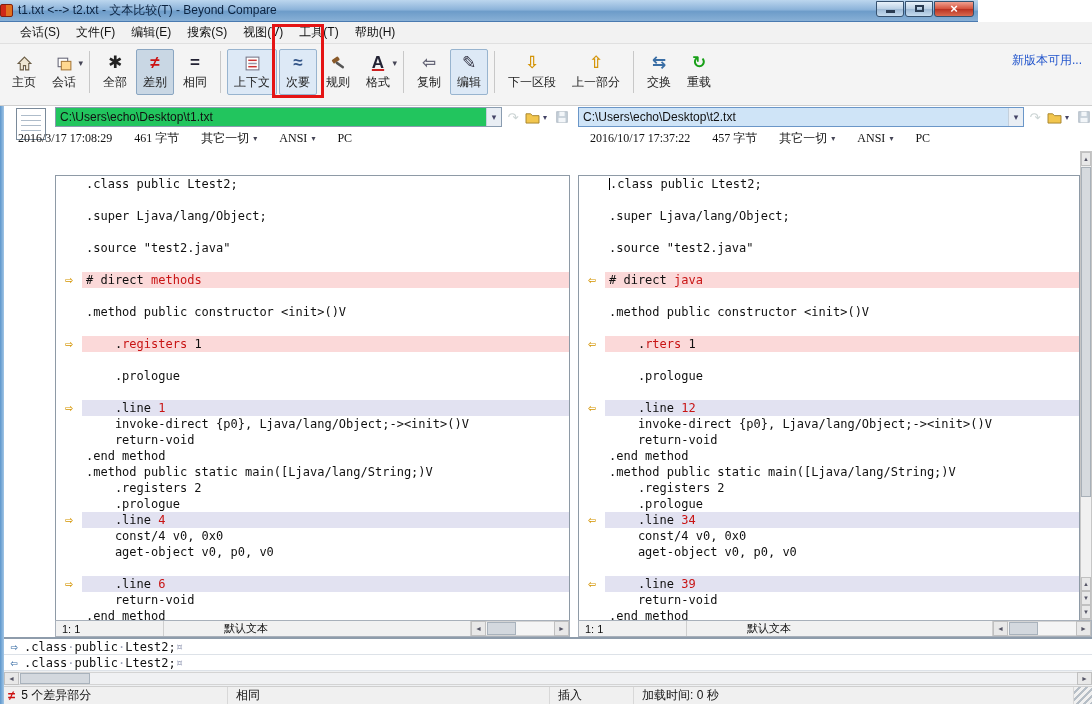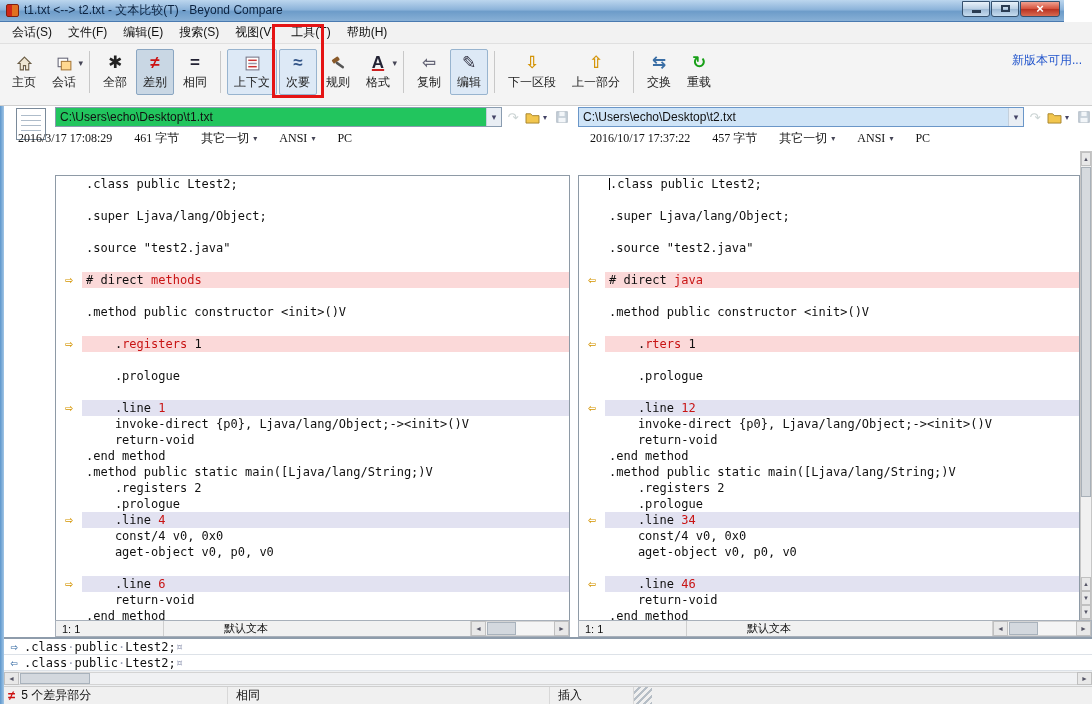--- a/index.html
+++ b/index.html
@@ -4,40 +4,40 @@
 <style>
   * { box-sizing: border-box; }
   html,body { margin:0; padding:0; }
   body {
     width:1092px; height:704px; position:relative; overflow:hidden;
     background:#ffffff; font-family:"Liberation Sans","DejaVu Sans",sans-serif; font-size:12px; color:#111;
   }
 
   
   #titlebar {
-    position:absolute; left:0; top:0; width:1064px; height:22px;
+    position:absolute; left:0; top:0; width:978px; height:22px;
     background:linear-gradient(#bcd6ee 0%, #8db4da 45%, #6d9cc9 55%, #88b0d6 100%);
-    border-bottom:1px solid #4a7ab0; display:flex; align-items:center; padding-left:6px;
+    border-bottom:1px solid #4a7ab0; display:flex; align-items:center; 
   }
   .app-icon { width:13px; height:13px; border-radius:2px; margin-right:5px;
     background:linear-gradient(90deg,#d02818 50%, #e07020 50%); border:1px solid #802010; }
   .title-text { font-size:12px; color:#0c2340; white-space:nowrap; }
   .win-controls { margin-left:auto; display:flex; align-items:flex-start; height:22px; padding-top:1px; }
   .win-btn { width:28px; height:16px; display:flex; align-items:center; justify-content:center;
     border:1px solid #35516f; border-radius:0 0 3px 3px;
     background:linear-gradient(#e9f2fa,#b9cfe4 50%,#9cb8d4 50%,#c6dcef); margin-left:1px; }
   .win-btn.close { width:40px; background:linear-gradient(#f0a090,#d4503a 50%,#b83020 50%,#d86a50); margin-right:4px; }
   .glyph-min { width:9px; height:3px; background:#2a3c52; margin-top:6px; }
   .glyph-max { width:9px; height:7px; border:2px solid #2a3c52; }
   .glyph-close::before { content:"×"; color:#fff; font-weight:bold; font-size:13px; line-height:13px; }
 
   
   #menubar {
     position:absolute; left:0; top:22px; width:1092px; height:22px;
-    background:#f2f2f2; border-bottom:1px solid #e0e0e0; display:flex; align-items:center; padding-left:4px;
+    background:#f2f2f2; border-bottom:1px solid #e0e0e0; display:flex; align-items:center; padding-left:12px;
   }
   .menu-item { padding:3px 8px; white-space:nowrap; }
   #update-link { position:absolute; right:10px; top:52px; color:#2255cc; white-space:nowrap; z-index:5; }
 
   
   #toolbar {
     position:absolute; left:0; top:44px; width:1092px; height:62px;
     background:#f4f4f4; border-bottom:1px solid #cfcfcf;
     display:flex; align-items:flex-start; padding:5px 4px 0 4px;
   }
@@ -434,21 +434,21 @@
       <div class="code-row"><span class="gutter"></span><span class="code"><span class="seg-n">    invoke-direct {p0}, Ljava/lang/Object;-&gt;&lt;init&gt;()V</span></span></div>
       <div class="code-row"><span class="gutter"></span><span class="code"><span class="seg-n">    return-void</span></span></div>
       <div class="code-row"><span class="gutter"></span><span class="code"><span class="seg-n">.end method</span></span></div>
       <div class="code-row"><span class="gutter"></span><span class="code"><span class="seg-n">.method public static main([Ljava/lang/String;)V</span></span></div>
       <div class="code-row"><span class="gutter"></span><span class="code"><span class="seg-n">    .registers 2</span></span></div>
       <div class="code-row"><span class="gutter"></span><span class="code"><span class="seg-n">    .prologue</span></span></div>
       <div class="code-row"><span class="gutter">⇦</span><span class="code minor"><span class="seg-n">    .line </span><span class="seg-r">34</span></span></div>
       <div class="code-row"><span class="gutter"></span><span class="code"><span class="seg-n">    const/4 v0, 0x0</span></span></div>
       <div class="code-row"><span class="gutter"></span><span class="code"><span class="seg-n">    aget-object v0, p0, v0</span></span></div>
       <div class="code-row"><span class="gutter"></span><span class="code"></span></div>
-      <div class="code-row"><span class="gutter">⇦</span><span class="code minor"><span class="seg-n">    .line </span><span class="seg-r">46</span></span></div>
+      <div class="code-row"><span class="gutter">⇦</span><span class="code minor"><span class="seg-n">    .line </span><span class="seg-r">39</span></span></div>
       <div class="code-row"><span class="gutter"></span><span class="code"><span class="seg-n">    return-void</span></span></div>
       <div class="code-row"><span class="gutter"></span><span class="code"><span class="seg-n">.end method</span></span></div>
     </div>
   </div>
 
 <div id="v-scroll">
   <div class="vs-btn arr-up"></div>
   <div class="vs-track">
       <div class="vs-thumb"></div>
     </div>
@@ -498,16 +498,19 @@
   <div class="sbar-cell" id="sbar-diff">
     <span class="neq-icon">≠</span>
     <span>5 个差异部分</span>
   </div>
   <div class="sbar-cell" id="sbar-same">
     <span>相同</span>
   </div>
   <div class="sbar-cell" id="sbar-insert">
     <span>插入</span>
   </div>
+  <div class="sbar-cell" id="sbar-load">
+    <span>加载时间: 0 秒</span>
+  </div>
   <div id="resize-grip"></div>
 </div>
 
 <div id="win-left-border"></div>
 
 </body></html>

